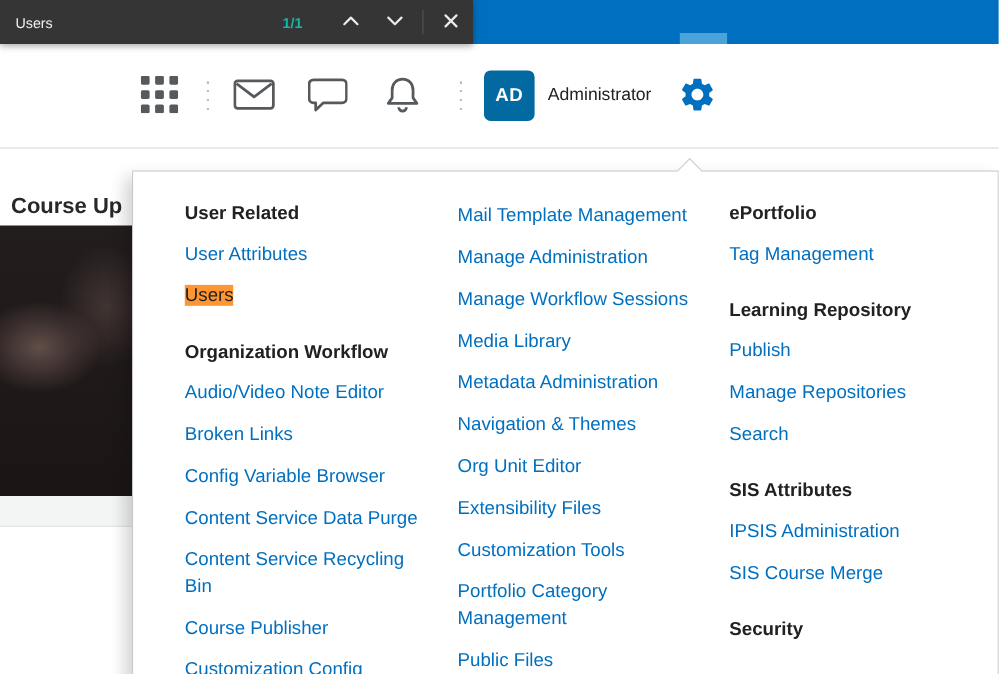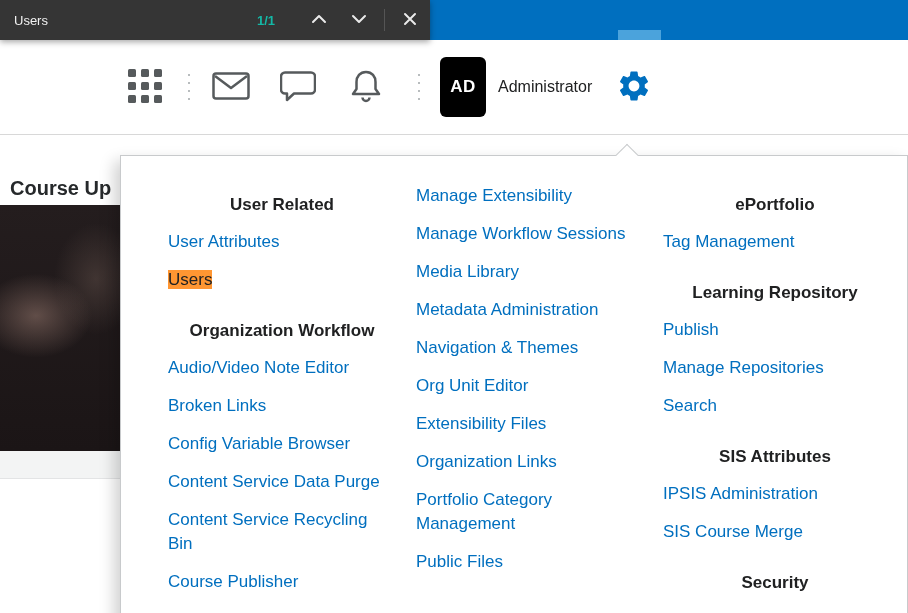--- a/index.html
+++ b/index.html
@@ -41,21 +41,21 @@
   }
   .hdr-sep {
     width:2px; height:26px; margin:0;
     background-image:repeating-linear-gradient(#b8bcbe 0 2px, transparent 2px 8px);
   }
   .icon-btn { background:transparent; border:0; padding:0; cursor:pointer; display:flex; align-items:center; }
   .m-r26{margin-right:26px;} .m-r22{margin-right:22px;} .m-r30{margin-right:30px;}
   .m-r34{margin-right:34px;} .m-r36{margin-right:36px;} .m-r20{margin-right:20px;}
   .m-r12{margin-right:12px;} .m-r24{margin-right:24px;}
   .avatar {
-    width:46px; height:60px; border-radius:6px; background:#000000;
+    width:46px; height:46px; border-radius:6px; background:#0369a1;
     color:#fff; font-weight:700; font-size:17px; letter-spacing:0.5px;
     display:flex; align-items:center; justify-content:center;
   }
   .username { font-size:16px; color:#202122; }
 
   
   .page-heading {
     position:absolute; left:10px; top:164px; font-size:20px; color:#26292b;
     white-space:nowrap; z-index:5;
   }
@@ -83,21 +83,21 @@
     transform:rotate(45deg);
   }
   .panel-cols { display:flex; padding:22px 0 0 47px; }
   .menu-col  { width:248px; padding-right:20px; }
   .menu-col.col-2 { width:247px; padding-top:6px; }
   .menu-col.col-3 { flex:1; }
   .menu-block { margin-top:0; }
   .menu-block + .menu-block { margin-top:27px; }
   .menu-heading {
     font-size:17px; font-weight:700; color:#202122;
-    margin:15px 0 13px 0; line-height:24px;text-align:center;
+    margin:4px 0 13px 0; line-height:24px;
   }
   .menu-link {
     display:block; font-size:17px; color:#006fbf; line-height:24px;
     margin-bottom:14px; text-decoration:none;
   }
   .find-highlight { background:#ff9632; color:#202122; }
 </style>
 </head>
 <body>
 
@@ -207,28 +207,29 @@
         <a href="#" class="menu-link">Config Variable Browser</a>
         <a href="#" class="menu-link">Content Service Data Purge</a>
         <a href="#" class="menu-link">Content Service Recycling Bin</a>
         <a href="#" class="menu-link">Course Publisher</a>
         <a href="#" class="menu-link">Customization Config</a>
       </div>
     </div>
 
     <div class="menu-col col-2">
       <div class="menu-block">
-        <a href="#" class="menu-link">Manage Extensibility</a>
+        <a href="#" class="menu-link">Mail Template Management</a>
+        <a href="#" class="menu-link">Manage Administration</a>
         <a href="#" class="menu-link">Manage Workflow Sessions</a>
         <a href="#" class="menu-link">Media Library</a>
         <a href="#" class="menu-link">Metadata Administration</a>
         <a href="#" class="menu-link">Navigation &amp; Themes</a>
         <a href="#" class="menu-link">Org Unit Editor</a>
         <a href="#" class="menu-link">Extensibility Files</a>
-        <a href="#" class="menu-link">Organization Links</a>
+        <a href="#" class="menu-link">Customization Tools</a>
         <a href="#" class="menu-link">Portfolio Category Management</a>
         <a href="#" class="menu-link">Public Files</a>
       </div>
     </div>
 
     <div class="menu-col col-3">
       <div class="menu-block">
         <h3 class="menu-heading">ePortfolio</h3>
         <a href="#" class="menu-link">Tag Management</a>
       </div>

